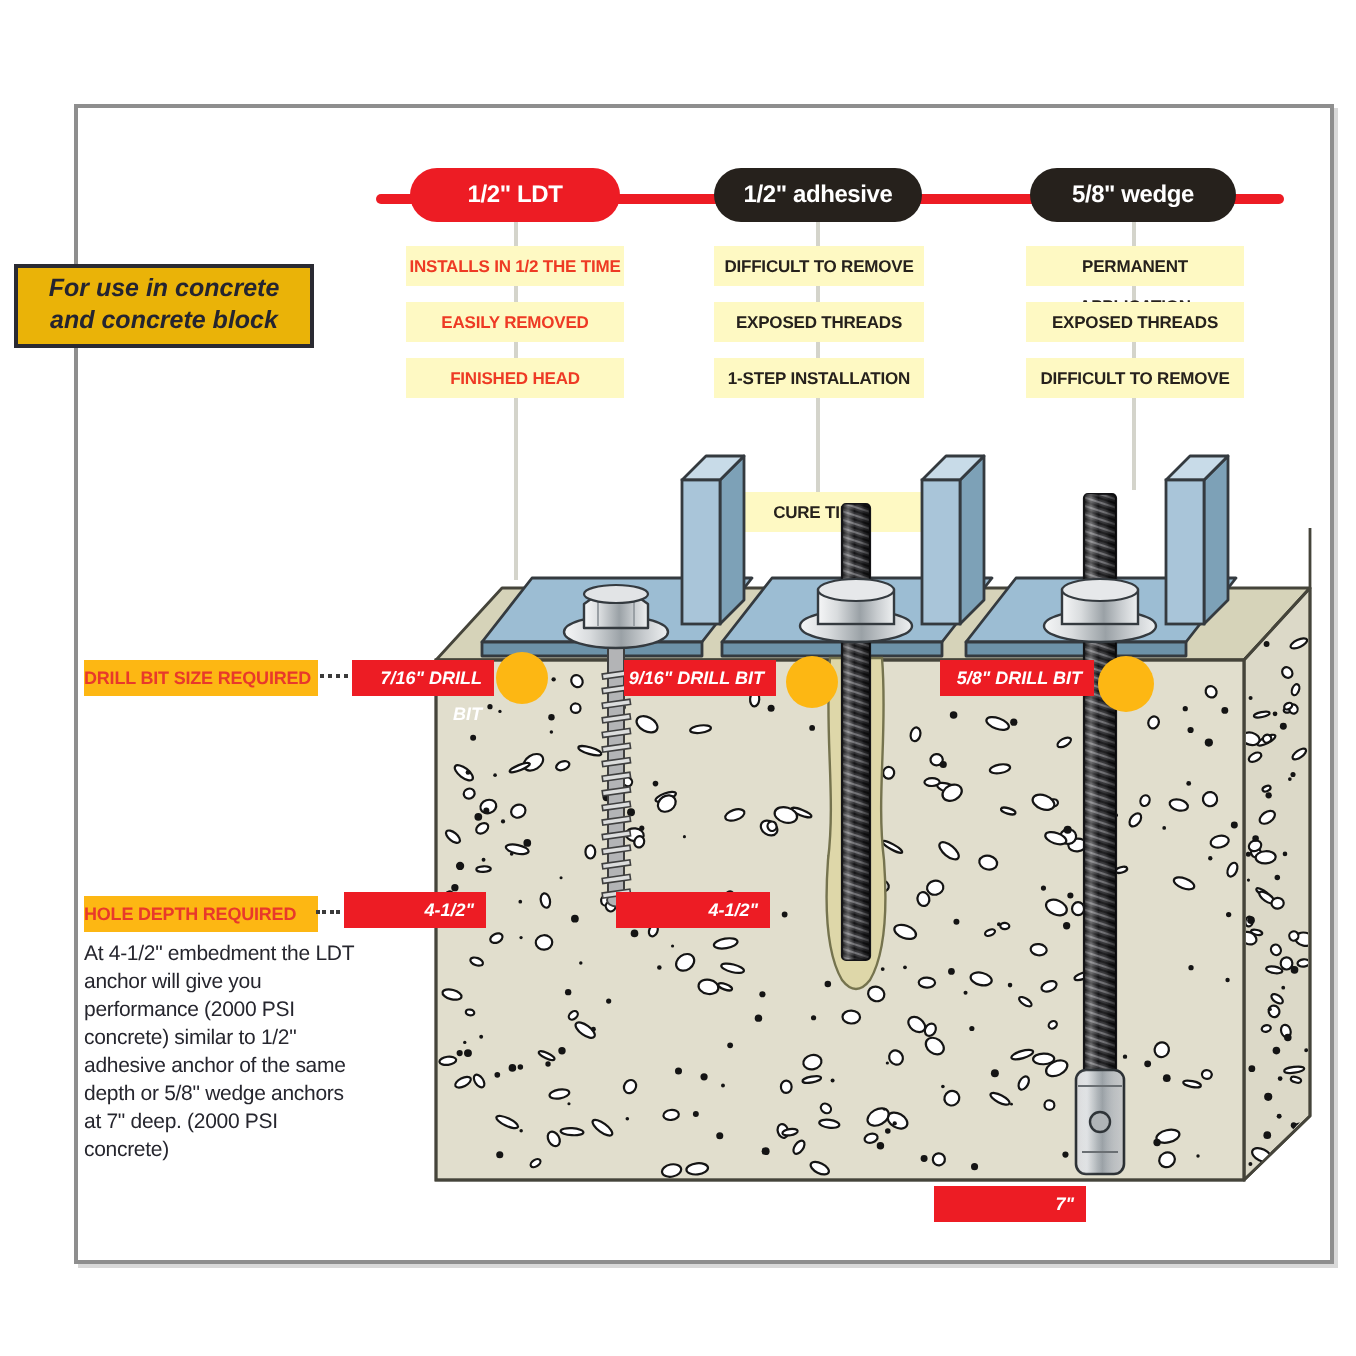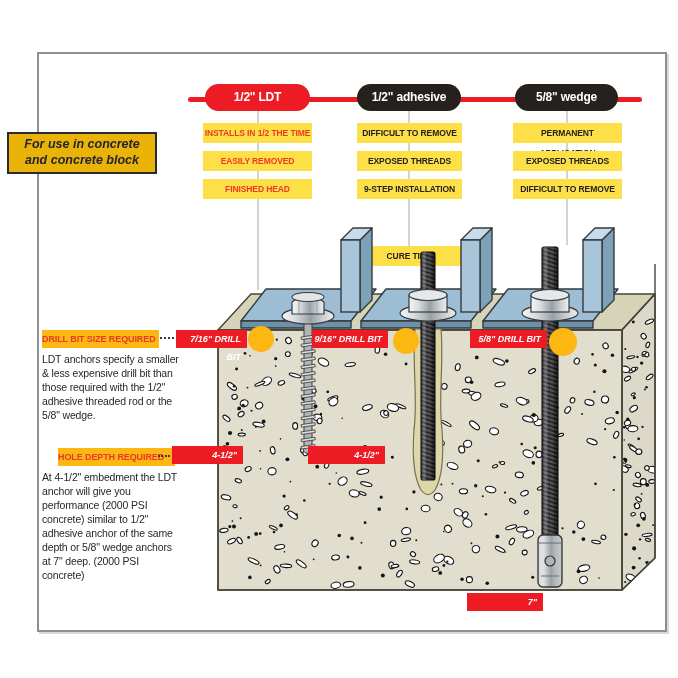--- a/index.html
+++ b/index.html
@@ -6,21 +6,21 @@
   .canvas{position:relative;width:678px;height:678px;background:#fff;overflow:hidden;
           font-family:"Liberation Sans",sans-serif;}
   .frame{position:absolute;left:37px;top:52px;width:626px;height:576px;
          border:2px solid #8e8e8e;box-shadow:2px 2px 0 rgba(0,0,0,.15);}
   .redline{position:absolute;left:188px;top:97px;width:454px;height:5px;background:#ed1c24;border-radius:3px;}
   .colline{position:absolute;width:2px;background:#d4d4cb;top:111px;}
   .pill{position:absolute;top:84px;height:27px;border-radius:14px;color:#fff;font-weight:bold;
         font-size:12px;text-align:center;line-height:27px;letter-spacing:-.2px;}
   .pill.red{background:#ed1c24;}
   .pill.dark{background:#26211c;}
-  .ftag{position:absolute;height:20px;background:#fde047;font-size:8.5px;font-weight:bold;
+  .ftag{position:absolute;height:20px;background:#fef9c3;font-size:8.5px;font-weight:bold;
         text-align:center;line-height:20px;letter-spacing:-.1px;}
   .ftag.redtext{color:#ee3a24;}
   .ftag.darktext{color:#26211c;}
   .notebox{position:absolute;left:7px;top:132px;width:150px;height:42px;background:#eab308;
            border:2px solid #2a2a32;color:#242430;font-weight:bold;font-style:italic;font-size:12.5px;
            display:flex;align-items:center;justify-content:center;text-align:center;line-height:1.25;
            padding:2px 6px;box-sizing:border-box;}
   .sidelabel{position:absolute;left:42px;width:117px;height:18px;background:#fdb713;color:#e8392b;
              font-size:9px;font-weight:bold;text-align:left;line-height:18px;letter-spacing:-.1px;}
   .para{position:absolute;left:42px;width:138px;font-size:10.5px;line-height:14px;color:#26262e;letter-spacing:-.15px;}
@@ -44,33 +44,32 @@
   <div class="pill red" style="left:205px;width:105px;">1/2" LDT</div>
   <div class="pill dark" style="left:357px;width:104px;">1/2" adhesive</div>
   <div class="pill dark" style="left:515px;width:103px;">5/8" wedge</div>
 
   <div class="ftag redtext" style="left:203px;top:123px;width:109px;">INSTALLS IN 1/2 THE TIME</div>
   <div class="ftag redtext" style="left:203px;top:151px;width:109px;">EASILY REMOVED</div>
   <div class="ftag redtext" style="left:203px;top:179px;width:109px;">FINISHED HEAD</div>
 
   <div class="ftag darktext" style="left:357px;top:123px;width:105px;">DIFFICULT TO REMOVE</div>
   <div class="ftag darktext" style="left:357px;top:151px;width:105px;">EXPOSED THREADS</div>
-  <div class="ftag darktext" style="left:357px;top:179px;width:105px;">9-STEP INSTALLATION</div>
+  <div class="ftag darktext" style="left:357px;top:179px;width:105px;">1-STEP INSTALLATION</div>
   <div class="ftag darktext" style="left:357px;top:207px;width:105px;margin-top:39px;">CURE TIME</div>
 
   <div class="ftag darktext" style="left:513px;top:123px;width:109px;">PERMANENT APPLICATION</div>
   <div class="ftag darktext" style="left:513px;top:151px;width:109px;">EXPOSED THREADS</div>
   <div class="ftag darktext" style="left:513px;top:179px;width:109px;">DIFFICULT TO REMOVE</div>
 
   <div class="notebox">For use in concrete and concrete block</div>
 
   <div class="sidelabel" style="top:330px;">DRILL BIT SIZE REQUIRED</div>
-  <div class="para" style="top:352px;">LDT anchors specify a smaller &amp; less expensive drill bit than those required with the 1/2" adhesive threaded rod or the 5/8" wedge.</div>
-
-  <div class="sidelabel" style="top:448px;margin-left:16px;">HOLE DEPTH REQUIRED</div>
+
+  <div class="sidelabel" style="top:448px;">HOLE DEPTH REQUIRED</div>
   <div class="para" style="top:470px;">At 4-1/2" embedment the LDT anchor will give you performance (2000 PSI concrete) similar to 1/2" adhesive anchor of the same depth or 5/8" wedge anchors at 7" deep. (2000 PSI concrete)</div>
 
   <svg id="illus" width="678" height="678" viewBox="0 0 678 678">
     <defs>
       <linearGradient id="silver" x1="0" y1="0" x2="1" y2="0">
         <stop offset="0" stop-color="#f5f6f7"></stop>
           <stop offset=".25" stop-color="#d9dcde"></stop>
         <stop offset=".55" stop-color="#9aa1a6"></stop>
           <stop offset=".78" stop-color="#c9cdd0"></stop>
         <stop offset="1" stop-color="#eef0f1"></stop>

